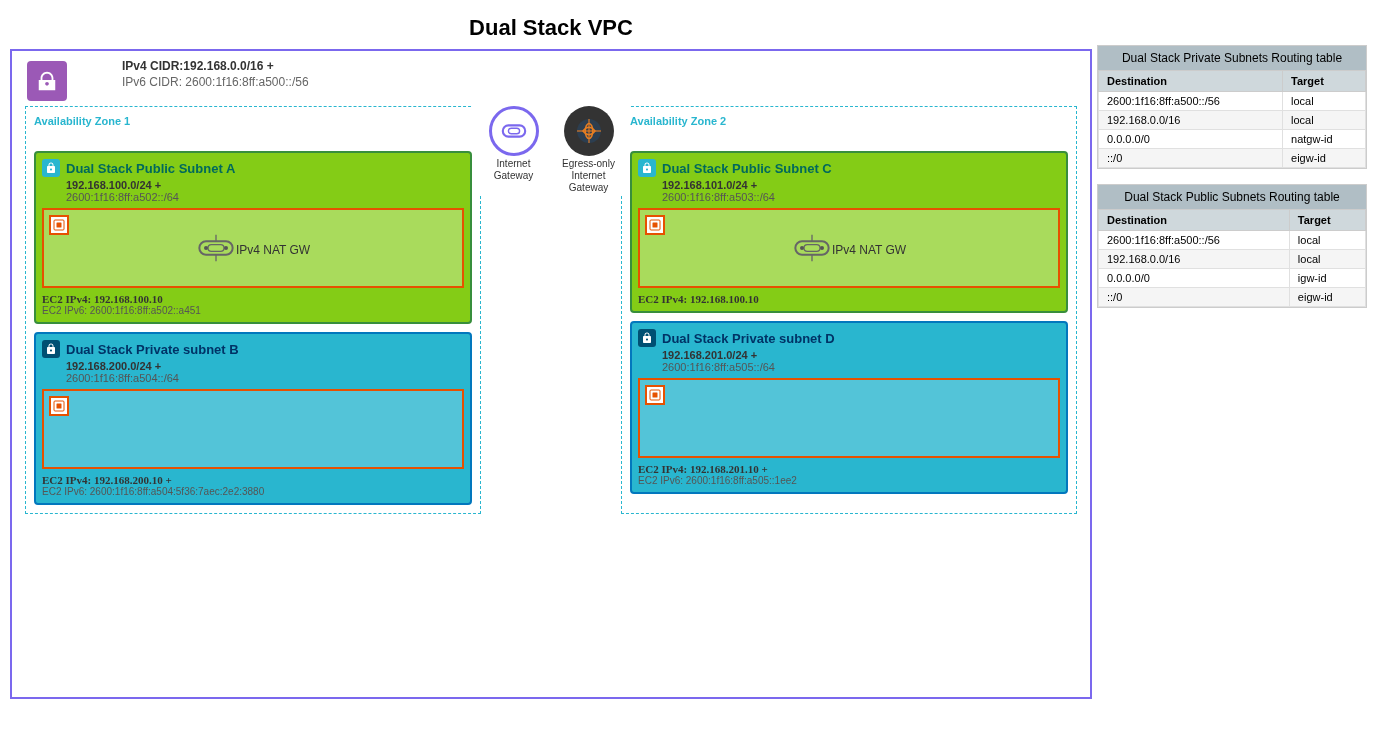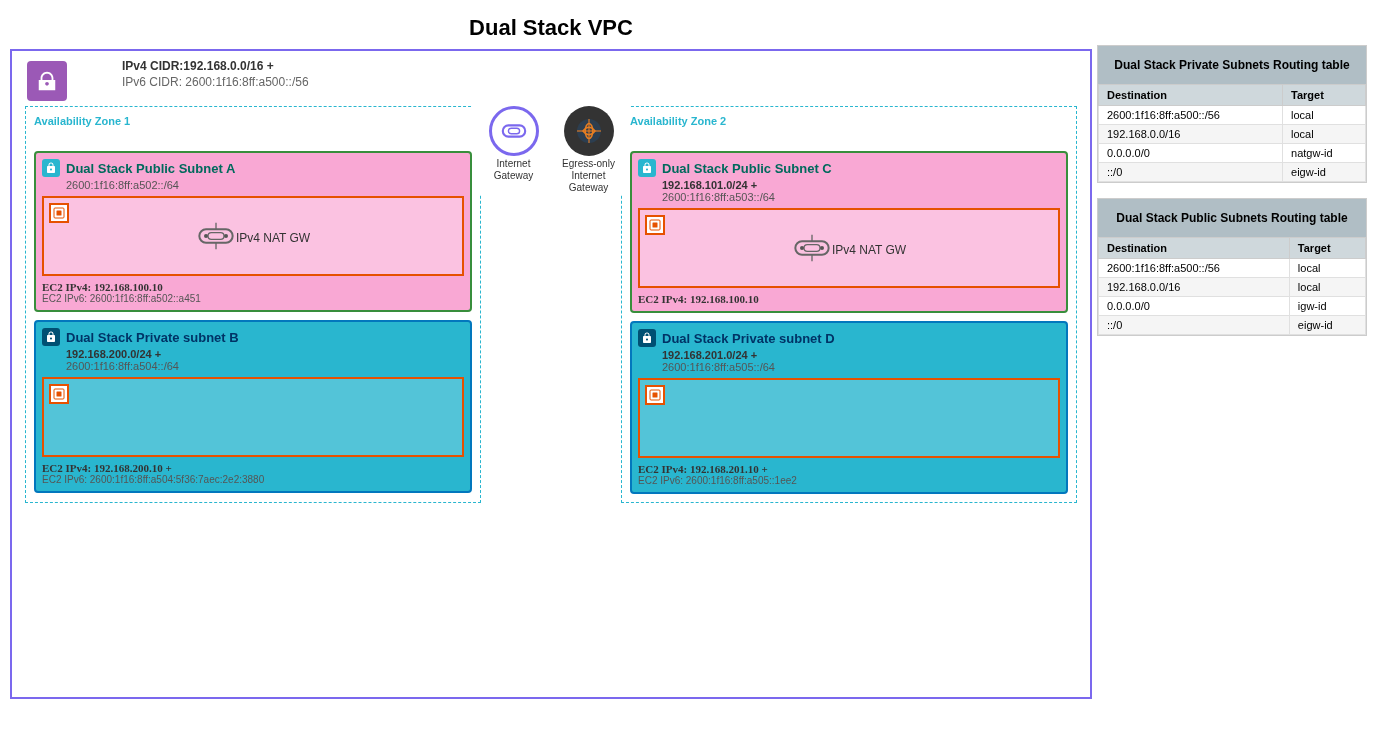--- a/index.html
+++ b/index.html
@@ -72,21 +72,21 @@
     .az-title {
       text-align: left;
       color: #29b6cf;
       font-size: 11px;
       font-weight: bold;
       margin-bottom: 24px;
     }
 
     
     .public-subnet {
-      background: #f9a8d4;
+      background: #84cc16;
       border: 2px solid #388e3c;
       border-radius: 4px;
       padding: 6px;
       margin-bottom: 8px;
       position: relative;
     }
 
     .subnet-header {
       display: flex;
       align-items: center;
@@ -248,23 +248,23 @@
       margin-top: 30px;
     }
 
     .routing-table {
       border: 1px solid #ccc;
     }
 
     .routing-table-header {
       background: #b0bec5;
       text-align: center;
-      font-weight: bold;
+      font-weight: normal;
       font-size: 12px;
-      padding: 12px;
+      padding: 5px;
     }
 
     .routing-table table {
       width: 100%;
       border-collapse: collapse;
       font-size: 11px;
     }
 
     .routing-table th {
       background: #cfd8dc;
@@ -374,20 +374,21 @@
 
           <div class="public-subnet">
             <div class="subnet-header">
               <div class="subnet-lock-icon">
                 <svg width="12" height="12" viewBox="0 0 24 24" fill="white">
                   <path d="M18 8h-1V6c0-2.76-2.24-5-5-5S7 3.24 7 6v2H6c-1.1 0-2 .9-2 2v10c0 1.1.9 2 2 2h12c1.1 0 2-.9 2-2V10c0-1.1-.9-2-2-2zm-6 9c-1.1 0-2-.9-2-2s.9-2 2-2 2 .9 2 2-.9 2-2 2zm3.1-9H8.9V6c0-1.71 1.39-3.1 3.1-3.1 1.71 0 3.1 1.39 3.1 3.1v2z"></path>
                 </svg>
               </div>
               <span class="subnet-title">Dual Stack Public Subnet A</span>
             </div>
+            <div class="subnet-ipv4">192.168.100.0/24 +</div>
             <div class="subnet-ipv6">2600:1f16:8ff:a502::/64</div>
 
             <div class="nat-gw-box">
               <div class="nat-gw-inner-icon">
                 <svg width="12" height="12" viewBox="0 0 24 24" fill="#e65100">
                   <rect x="2" y="2" width="20" height="20" rx="2" fill="none" stroke="#e65100" stroke-width="2"></rect>
                   <rect x="7" y="7" width="10" height="10" rx="1" fill="#e65100"></rect>
                 </svg>
               </div>
 

